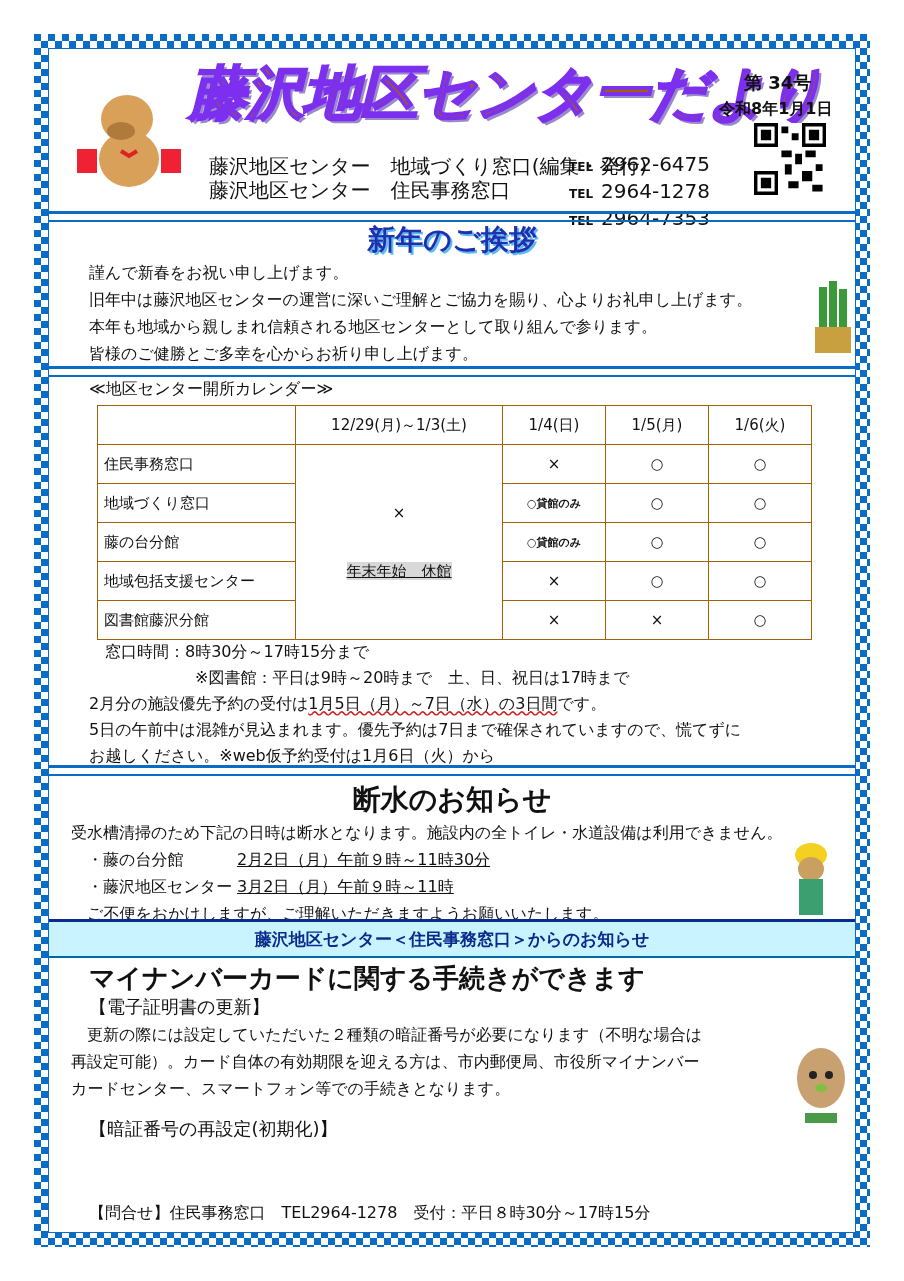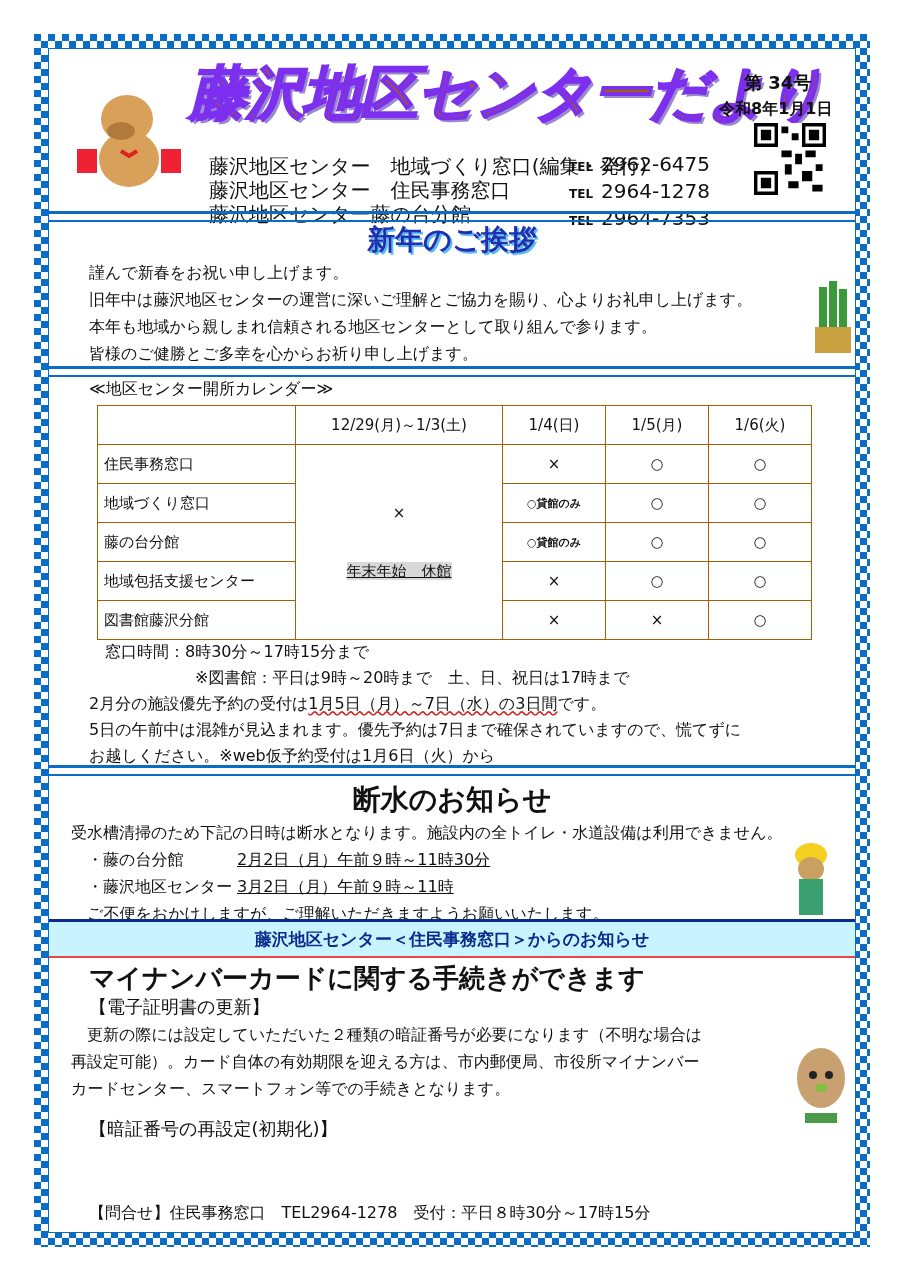--- a/index.html
+++ b/index.html
@@ -23,21 +23,21 @@
   .dbl{left:0;right:0;height:6px;border-top:3px solid #0a6cc4;border-bottom:2px solid #0a6cc4;}
   .h-greet{left:0;right:0;top:172px;text-align:center;font-size:28px;font-weight:bold;color:#1f2fb0;text-shadow:2px 2px 0 #5bbcf0;}
   .para{font-size:16px;line-height:27px;}
   table.cal{position:absolute;left:48px;top:356px;border-collapse:collapse;font-size:15px;}
   table.cal td{border:1px solid #a16207;height:36px;text-align:center;}
   table.cal td.lbl{text-align:left;padding-left:6px;width:190px;}
   .small{font-size:11px;font-weight:bold;}
   .hl{background:#d8d8d8;text-decoration:underline;}
   .ul-red{text-decoration:underline wavy #d02020;}
   .h-water{left:0;right:0;top:732px;text-align:center;font-size:28px;font-weight:bold;}
-  .band{left:0;right:0;top:870px;height:34px;background:#c9f4ff;border-top:3px solid #0a2a8c;border-bottom:2px solid #ef4444;text-align:center;font-size:17px;font-weight:bold;color:#0a2a8c;line-height:34px;}
+  .band{left:0;right:0;top:870px;height:34px;background:#c9f4ff;border-top:3px solid #0a2a8c;border-bottom:2px solid #0369a1;text-align:center;font-size:17px;font-weight:bold;color:#0a2a8c;line-height:34px;}
   .h-mynum{left:40px;top:912px;font-size:26px;font-weight:bold;}
   .sub{font-size:18px;}
 </style>
 </head>
 <body>
 
 <div class="frame">
  <div class="inner">
 
   <svg class="abs" style="left:20px;top:30px" width="120" height="120">
@@ -47,21 +47,20 @@
         <path d="M52 72 l8 5 l8-5 l-8 5z" fill="#d22" stroke="#d22" stroke-width="4"></path>
     <rect x="8" y="70" width="20" height="24" fill="#e23"></rect>
         <rect x="92" y="70" width="20" height="24" fill="#e23"></rect>
   </svg>
   <div class="abs title">藤沢地区センターだより</div>
   <div class="abs issue">第 34号</div>
   <div class="abs date">令和8年1月1日</div>
   <div class="abs contacts">
     <div>藤沢地区センター　地域づくり窓口(編集・発行)</div>
     <div>藤沢地区センター　住民事務窓口</div>
-    <div>藤沢地区センター藤の台分館</div>
   </div>
   <div class="abs tels">
     <div><span class="tl">TEL</span><span>2962-6475</span></div>
     <div><span class="tl">TEL</span><span>2964-1278</span></div>
     <div><span class="tl">TEL</span><span>2964-7353</span></div>
   </div>
   <svg class="abs qr" viewBox="0 0 21 21">
     <rect width="21" height="21" fill="#fff"></rect>
     <path d="M0 0h7v7H0zM14 0h7v7h-7zM0 14h7v7H0z" fill="#000"></path>
         <path d="M1 1h5v5H1zM15 1h5v5h-5zM1 15h5v5H1z" fill="#fff"></path>

